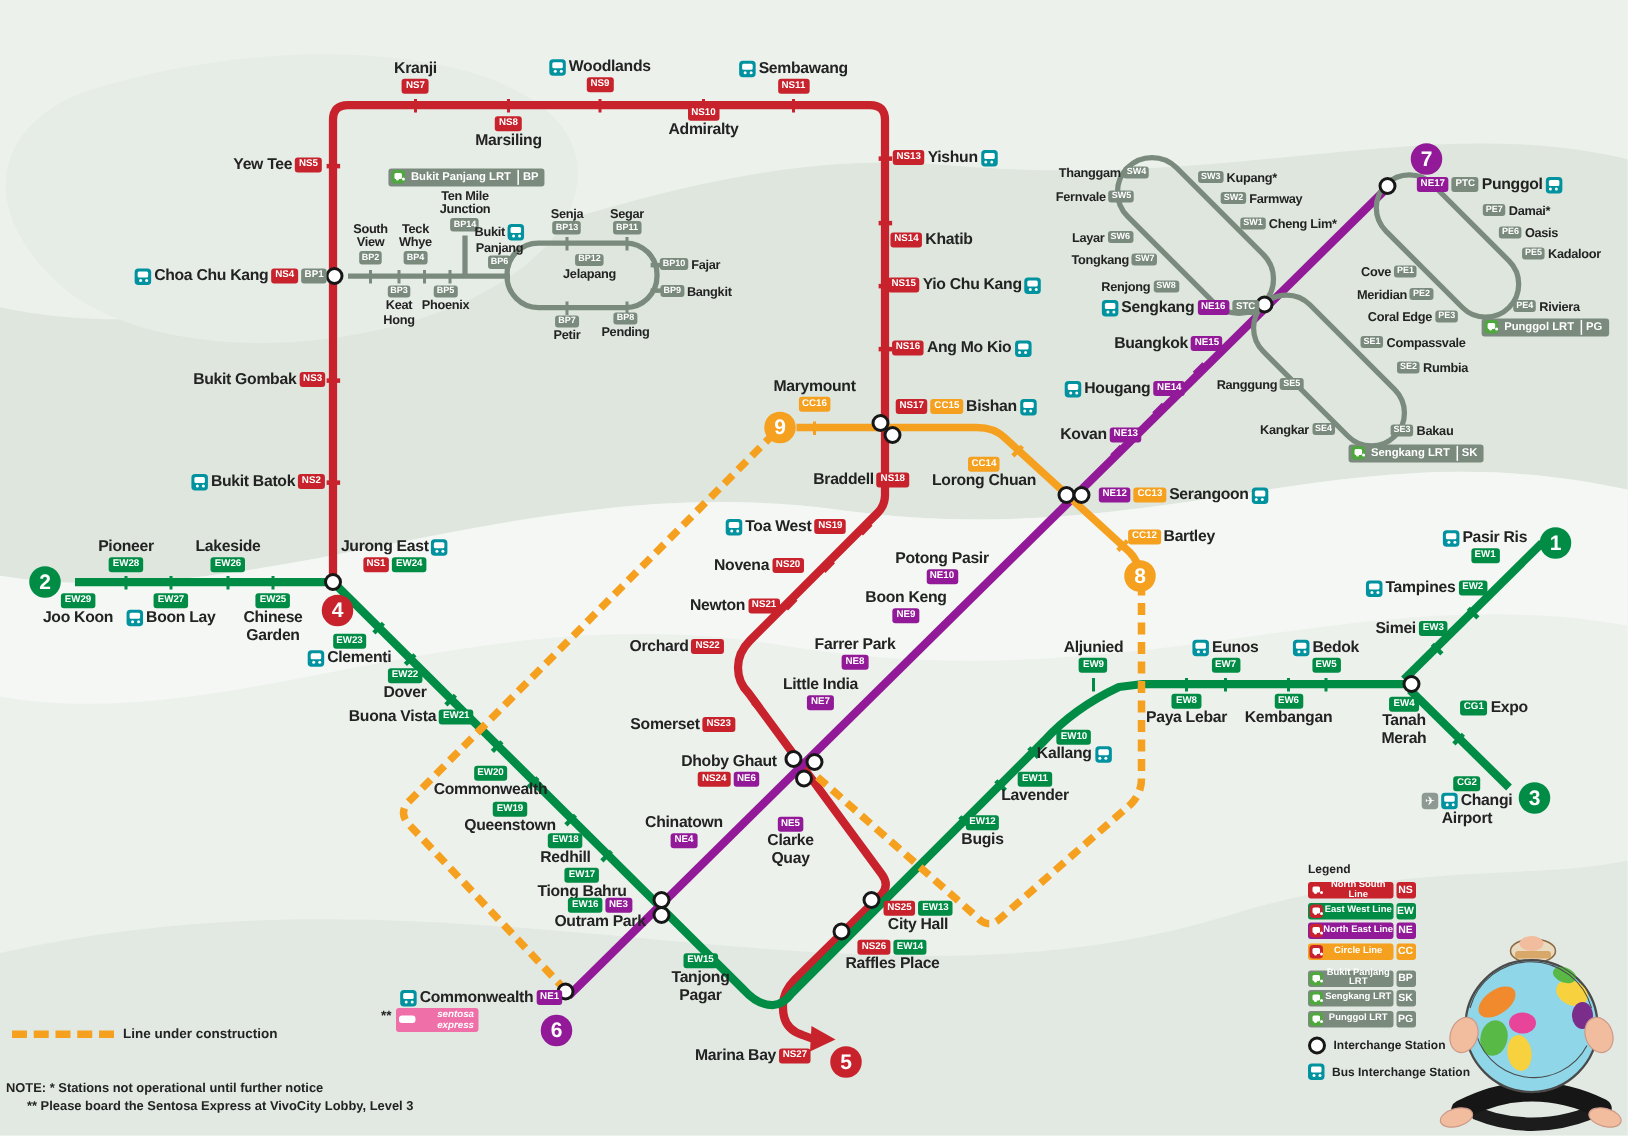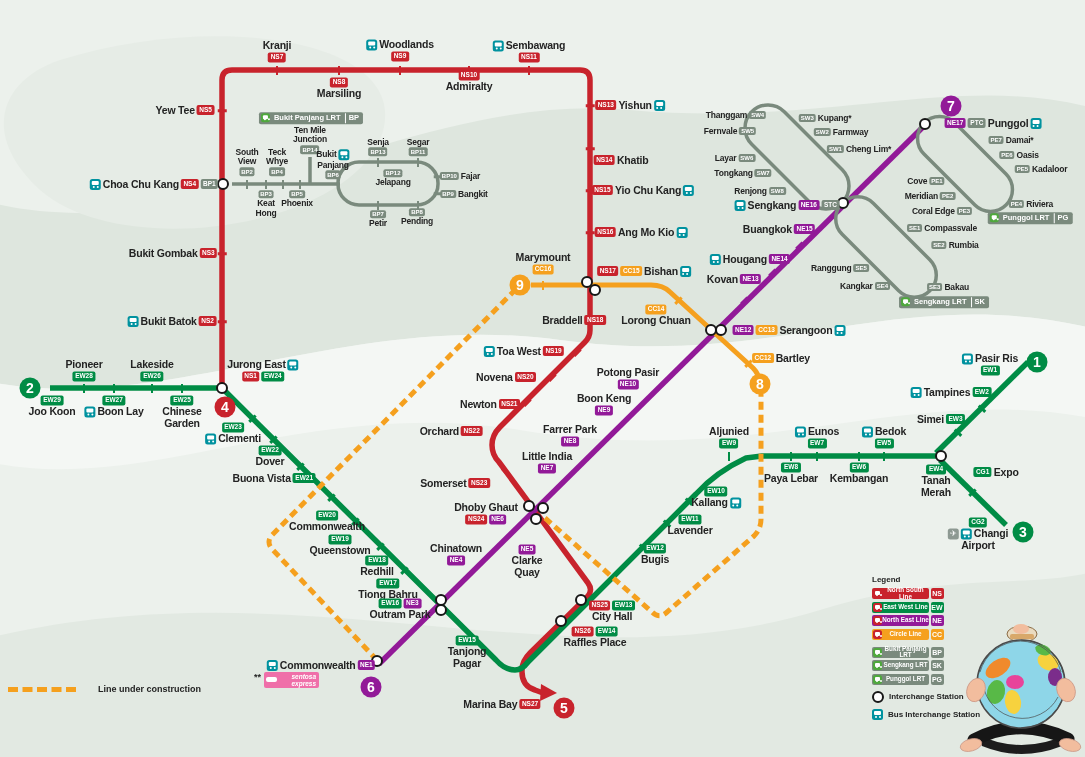--- a/index.html
+++ b/index.html
@@ -30,21 +30,21 @@
   #legend{position:absolute;left:872px;top:575px;z-index:7;}
   #legend .lg-title{font:700 8px "Liberation Sans",sans-serif;color:#232323;margin-bottom:4px;}
   .lg-row{display:flex;align-items:center;margin-bottom:2.5px;}
   .lg-row.gap{margin-top:7px;}
   .lg-bar{display:flex;align-items:center;width:57px;height:11px;border-radius:2px;}
   .lg-bar .busic{width:9px;height:9px;margin-left:1px;}
   .lg-bar .lg-name{flex:1;text-align:center;font:700 6.3px/1 "Liberation Sans",sans-serif;color:#fff;}
   .lg-code{width:13px;height:11px;margin-left:1.5px;border-radius:2px;text-align:center;font:700 7px/11px "Liberation Sans",sans-serif;color:#fff;}
   .lg-key{display:flex;align-items:center;gap:5px;margin-top:6px;}
   .lg-key .ktxt{font:700 8px "Liberation Sans",sans-serif;color:#232323;}
-  #construction{position:absolute;left:8px;top:684px;z-index:7;display:flex;align-items:center;gap:22px;}
+  #construction{position:absolute;left:8px;top:684px;z-index:7;display:flex;align-items:center;gap:6px;}
   #construction .dash-sample{width:68px;height:0;border-top:5px dashed #F5A01E;}
   #construction .ctxt{font:700 9px "Liberation Sans",sans-serif;color:#232323;}
   #notes{position:absolute;left:4px;top:720px;z-index:7;font:700 8.6px/1.35 "Liberation Sans",sans-serif;color:#232323;}
   #notes .n2{margin-left:14px;}
   #sentosa{position:absolute;left:254px;top:672px;z-index:7;display:flex;align-items:flex-start;gap:3px;}
   #sentosa .stars{font:700 9px "Liberation Sans",sans-serif;color:#232323;}
   .slogo{width:55px;height:16px;border-radius:2px;position:relative;display:flex;flex-direction:column;
          align-items:flex-end;justify-content:center;padding:0 3px;box-sizing:border-box;}
   .slogo::before{content:"";position:absolute;left:2px;top:5px;width:11px;height:5px;background:#fff;border-radius:2px;}
   .slogo span{font:italic 700 6.5px/1.1 "Liberation Sans",sans-serif;color:#fff;}
@@ -665,21 +665,21 @@
         </div>
       </div>
       <div class="station" style="left: 789px; top: 330px;">
         <div class="srow">
           <span class="bdg" style="background: rgb(146, 26, 152);">NE12</span>
           <span class="bdg" style="background: rgb(245, 160, 30);">CC13</span>
           <span class="nm">Serangoon</span>
           <span class="busic" style="background: rgb(0, 146, 159);"></span>
         </div>
       </div>
-      <div class="station" style="left: 726px; top: 279px; padding-left: 16px;">
+      <div class="station" style="left: 726px; top: 290px; padding-left: 16px;">
         <div class="srow">
           <span class="nm">Kovan</span>
           <span class="bdg" style="background: rgb(146, 26, 152);">NE13</span>
         </div>
       </div>
       <div class="station" style="left: 750px; top: 259px;">
         <div class="srow">
           <span class="busic" style="background: rgb(0, 146, 159);"></span>
           <span class="nm">Hougang</span>
           <span class="bdg" style="background: rgb(146, 26, 152);">NE14</span>
@@ -903,21 +903,21 @@
           <span class="bdg" style="background: rgb(122, 138, 125);">SE2</span>
           <span class="nm">Rumbia</span>
         </div>
       </div>
       <div class="station small" style="left: 948px; top: 287px;">
         <div class="srow">
           <span class="bdg" style="background: rgb(122, 138, 125);">SE3</span>
           <span class="nm">Bakau</span>
         </div>
       </div>
-      <div class="station small" style="left: 840px; top: 268px; align-items: flex-end;">
+      <div class="station small" style="left: 840px; top: 256px; align-items: flex-end;">
         <div class="srow">
           <span class="nm">Ranggung</span>
           <span class="bdg" style="background: rgb(122, 138, 125);">SE5</span>
         </div>
       </div>
       <div class="station small" style="left: 865px; top: 286px;">
         <div class="srow">
           <span class="nm">Kangkar</span>
           <span class="bdg" style="background: rgb(122, 138, 125);">SE4</span>
         </div>
@@ -1041,20 +1041,24 @@
       <span class="busic" id="lg-busic" style="background: rgb(0, 146, 159);"></span>
       <span class="ktxt">Bus Interchange Station</span>
     </div>
   </div>
 
   <div id="construction">
     <span class="dash-sample"></span>
     <span class="ctxt">Line under construction</span>
   </div>
 
+  <div id="notes">
+    <div class="n1">NOTE: *  Stations not operational until further notice</div>
+    <div class="n2">** Please board the Sentosa Express at VivoCity Lobby, Level 3</div>
+  </div>
 
   <div id="sentosa">
     <span class="stars">**</span>
     <div class="slogo" id="slogo" style="background: rgb(239, 111, 169);">
       <span>sentosa</span>
       <span>express</span>
     </div>
   </div>
 
   <svg id="globe" width="126" height="132" viewBox="0 0 126 132">

